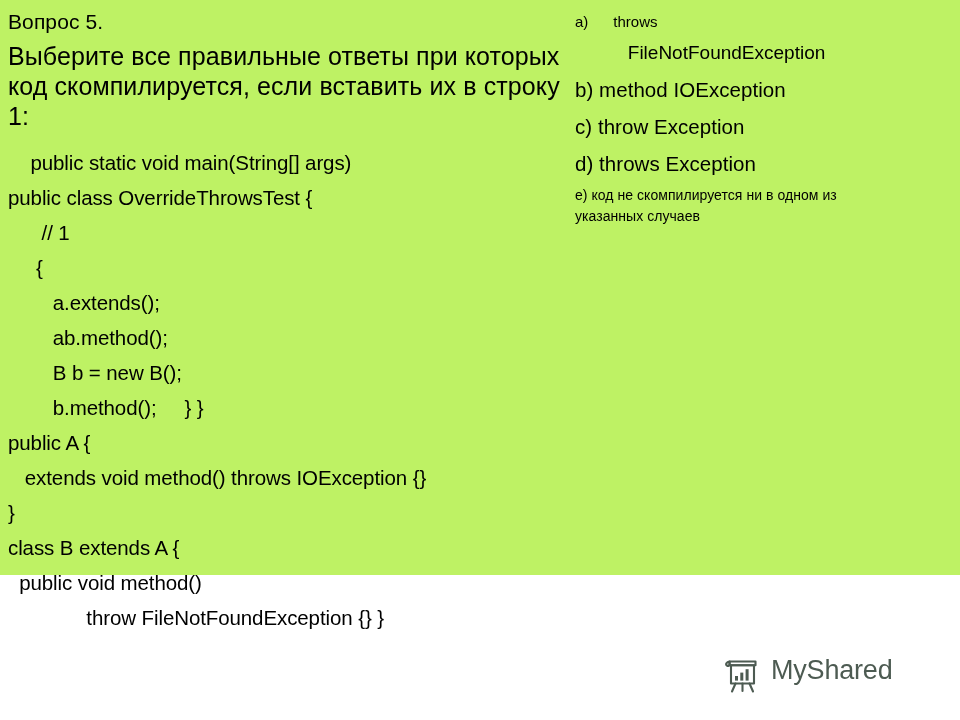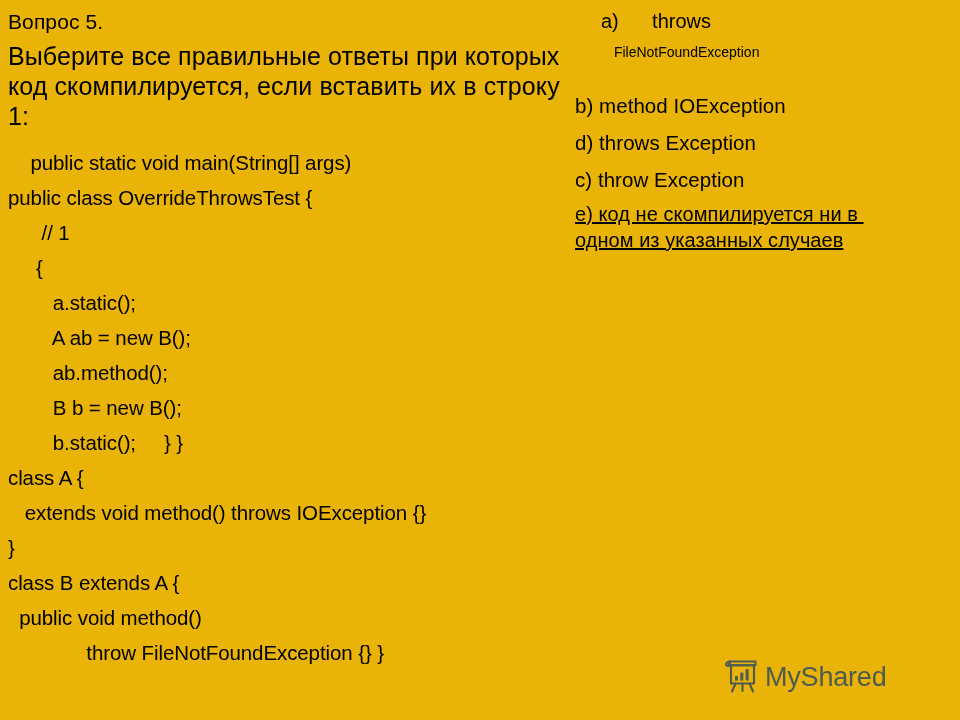--- a/index.html
+++ b/index.html
@@ -10,22 +10,22 @@
     width: 960px;
     height: 720px;
     background: #ffffff;
     color: #000000;
     font-family: "Liberation Sans", sans-serif;
     overflow: hidden;
   }
   #slide {
     position: relative;
     width: 960px;
-    height: 720px;
-    background: #eab308;
+    height: 575px;
+    background: #bef264;
   }
 
   
   .left-col {
     position: absolute;
     left: 8px;
     top: 6px;
     width: 570px;
   }
   .q-head {
@@ -61,46 +61,43 @@
     width: 378px;
   }
   .opt {
     font-size: 20.5px;
     line-height: 31px;
     letter-spacing: 0.05px;
     margin-bottom: 6px;
     white-space: pre-wrap;
   }
   .opt-a-line1 {
-    font-size: 20px;
+    font-size: 15px;
     line-height: 31px;
     white-space: pre;
-    margin-left: 26px;
   }
   .opt-a-line2 {
-    font-size: 14px;
+    font-size: 19px;
     line-height: 31px;
     white-space: pre;
-    margin-bottom: 22px;
+    margin-bottom: 6px;
   }
   .opt-e {
-    font-size: 20px;
-    line-height: 26px;
+    font-size: 14px;
+    line-height: 21px;
     width: 310px;
-    text-decoration: underline;
   }
 
   
   .watermark {
     position: absolute;
     left: 720px;
     top: 655px;
     display: flex;
-    align-items: center;
-    gap: 1px;
+    gap: 7px;
   }
   .wm-icon {
     width: 44px;
     height: 44px;
     display: block;
   }
   .wm-text {
     font-size: 27px;
     color: #4d5b52;
     letter-spacing: -0.2px;
@@ -116,46 +113,45 @@
 
     <div class="q-head first">Вопрос 5.</div>
 
     <div class="q-prompt">Выберите все правильные ответы при которых код скомпилируется, если вставить их в строку 1:</div>
 
     <div class="code-block">
       <div class="code-line">    public static void main(String[] args)</div>
       <div class="code-line">public class OverrideThrowsTest {</div>
       <div class="code-line">      // 1</div>
       <div class="code-line">     {</div>
-      <div class="code-line">        a.static();</div>
-      <div class="code-line">        A ab = new B();</div>
+      <div class="code-line">        a.extends();</div>
       <div class="code-line">        ab.method();</div>
       <div class="code-line">        B b = new B();</div>
-      <div class="code-line">        b.static();     } }</div>
-      <div class="code-line">class A {</div>
+      <div class="code-line">        b.method();     } }</div>
+      <div class="code-line">public A {</div>
       <div class="code-line">   extends void method() throws IOException {}</div>
       <div class="code-line">}</div>
       <div class="code-line">class B extends A {</div>
       <div class="code-line">  public void method()</div>
       <div class="code-line">              throw FileNotFoundException {} }</div>
     </div>
   </div>
 
   <div class="right-col">
 
     <div>
       <div class="opt-a-line1">a)      throws</div>
       <div class="opt-a-line2">          FileNotFoundException</div>
     </div>
 
     <div class="opt">b) method IOException</div>
 
+    <div class="opt">c) throw Exception</div>
+
     <div class="opt">d) throws Exception</div>
-
-    <div class="opt">c) throw Exception</div>
 
     <div class="opt opt-e">e) код не скомпилируется ни в одном из указанных случаев</div>
   </div>
 
   <div class="watermark">
     <span class="wm-icon-wrap">
       <svg class="wm-icon" viewBox="0 0 44 44" xmlns="http://www.w3.org/2000/svg">
         <g fill="none" stroke="#4d5b52" stroke-width="2.1" stroke-linecap="round" stroke-linejoin="round">
 
           <path d="M9.5 6.5 C6.5 6.8 5.2 9.4 7.0 10.6 C8.2 11.4 9.6 10.6 9.6 9.3 L9.6 6.6 Z"></path>

